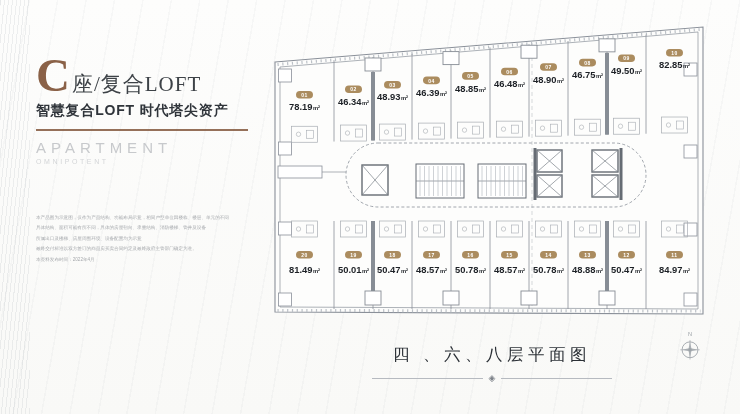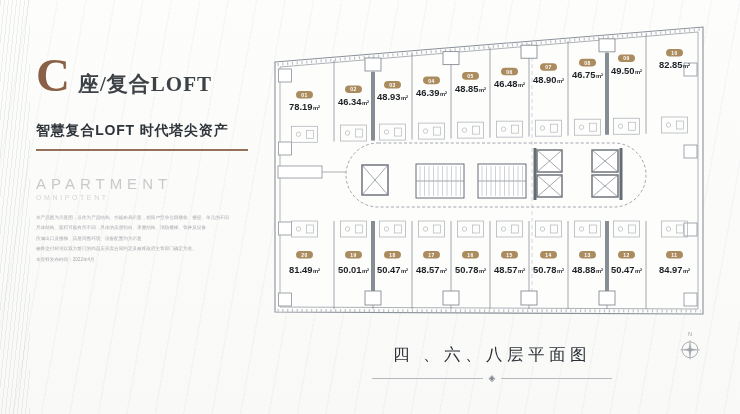--- a/index.html
+++ b/index.html
@@ -9,24 +9,24 @@
   .bg-streaks{position:absolute;inset:0;
         background:repeating-linear-gradient(100deg,rgba(125,135,145,.05) 0 1.5px,transparent 1.5px 28px);
         pointer-events:none;}
   .bg-left{position:absolute;left:0;top:0;width:30px;height:100%;
         background:repeating-linear-gradient(96deg,rgba(130,140,150,.13) 0 1px,transparent 1px 4px);
         pointer-events:none;}
   
   .left-panel{position:absolute;left:36px;top:52px;width:215px;}
   .title-row{display:flex;align-items:baseline;font-family:"Liberation Serif",serif;}
   .title-letter{font-size:47px;line-height:46px;font-weight:bold;color:#8a6147;}
-  .title-rest{font-size:21px;font-weight:700;color:#3d4247;letter-spacing:1px;margin-left:8px;}
-  .subtitle{margin-top:24px;font-size:14px;font-weight:bold;color:#2f343a;letter-spacing:0.8px;}
+  .title-rest{font-size:21px;font-weight:400;color:#3d4247;letter-spacing:1px;margin-left:2px;}
+  .subtitle{margin-top:4px;font-size:14px;font-weight:bold;color:#2f343a;letter-spacing:0.8px;}
   .title-underline{margin-top:9px;width:212px;height:2px;background:#8a6147;opacity:.9;}
-  .brand{margin-top:24px;font-size:15px;letter-spacing:5px;color:#c7c9cc;font-weight:400;}
+  .brand{margin-top:8px;font-size:15px;letter-spacing:5px;color:#c7c9cc;font-weight:400;}
   .brand-sub{margin-top:2px;font-size:7px;letter-spacing:2.6px;color:#d3d5d7;}
   .disclaimer{position:absolute;left:36px;top:212px;width:420px;
         font-size:9.2px;line-height:21px;color:#a6a9ad;
         transform:scale(.5);transform-origin:left top;white-space:nowrap;}
   
   .caption-wrap{position:absolute;left:372px;top:344px;width:240px;text-align:center;}
   .caption-text{font-size:16.5px;font-weight:normal;color:#2b3036;letter-spacing:4.5px;}
   .caption-rule{display:flex;align-items:center;margin-top:8px;}
   .caption-rule .rule{flex:1;height:1px;background:#b6bac0;}
   .caption-rule .diamond{color:#7d8289;font-size:9px;margin:0 6px;line-height:1;}

